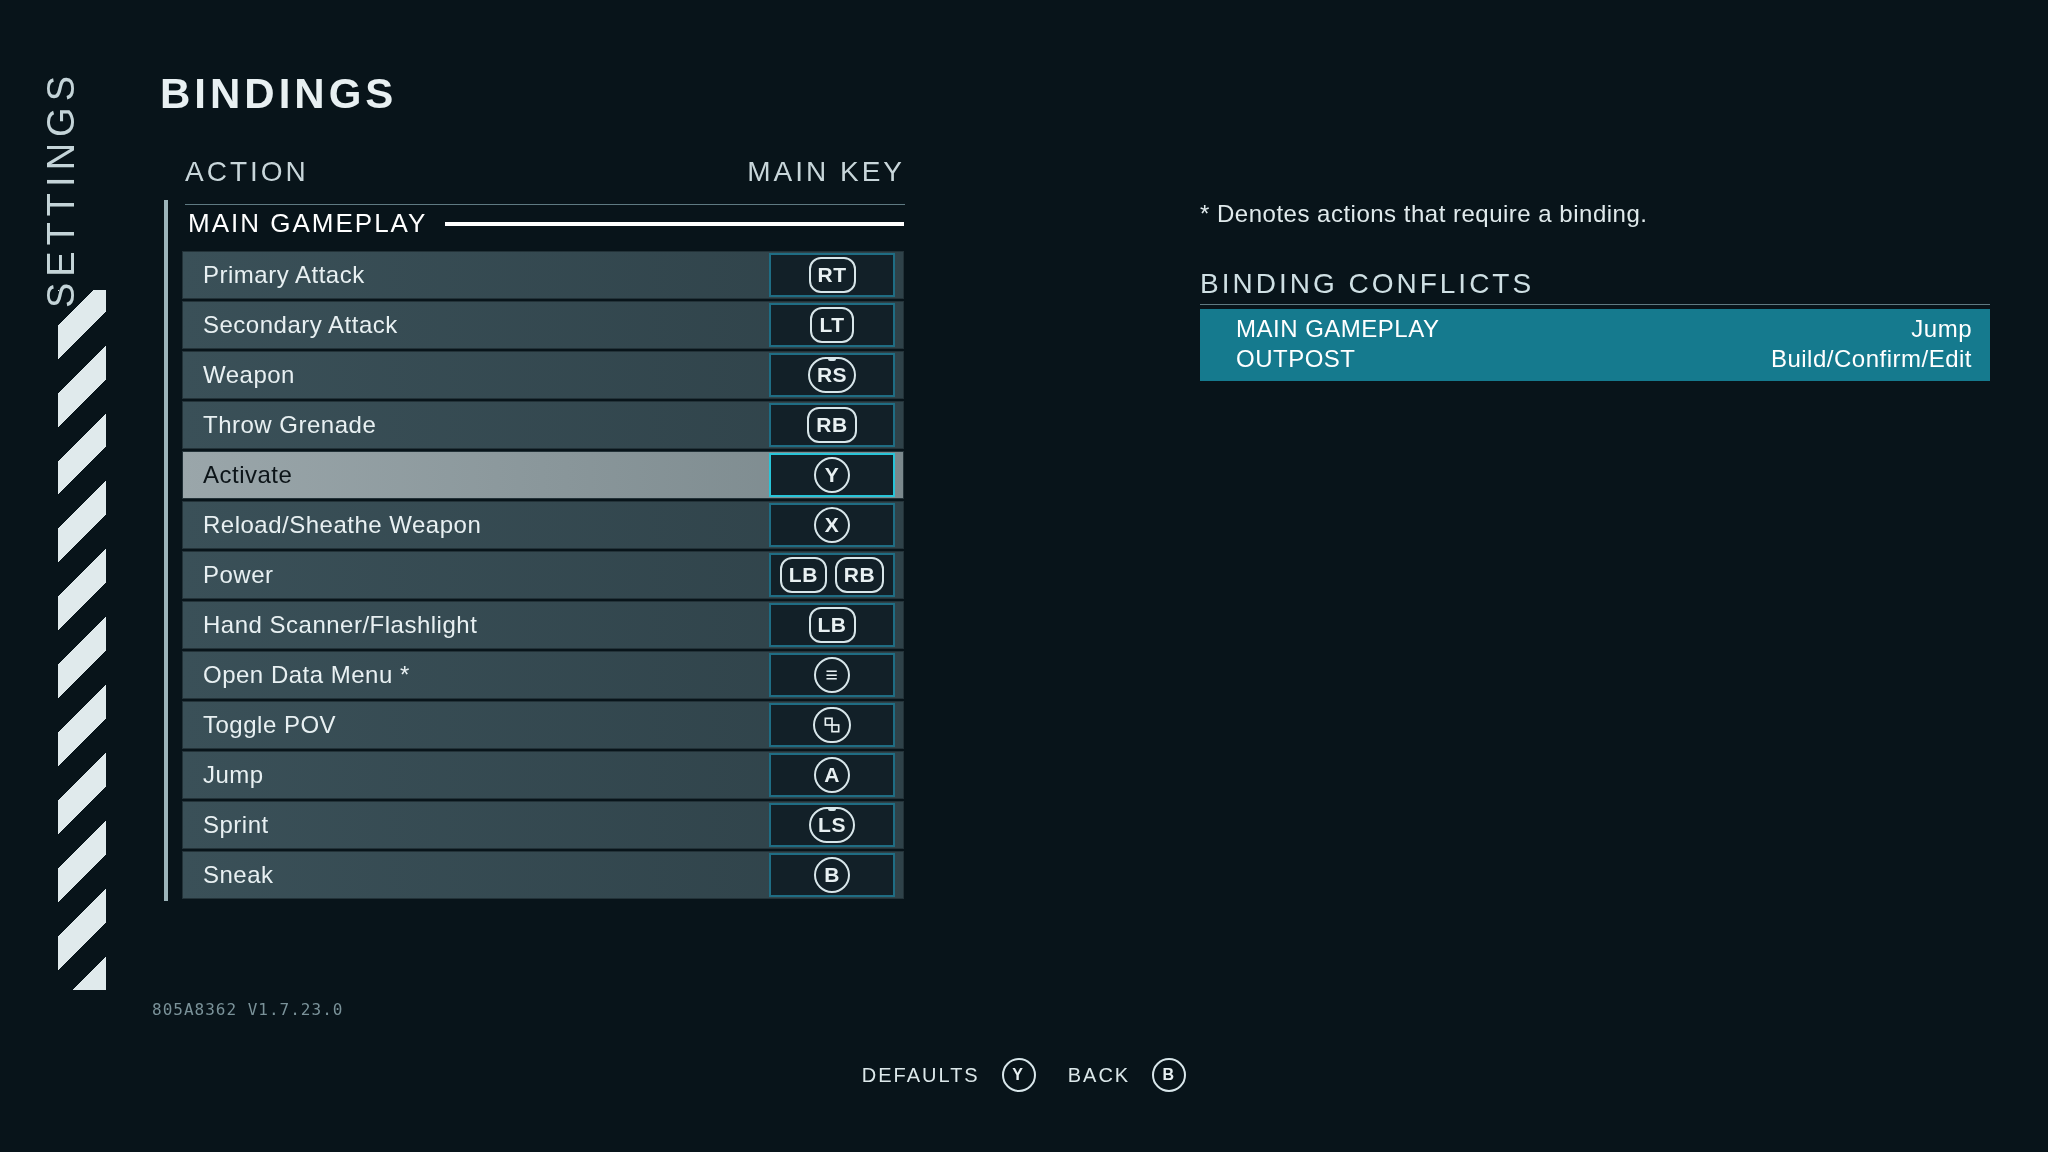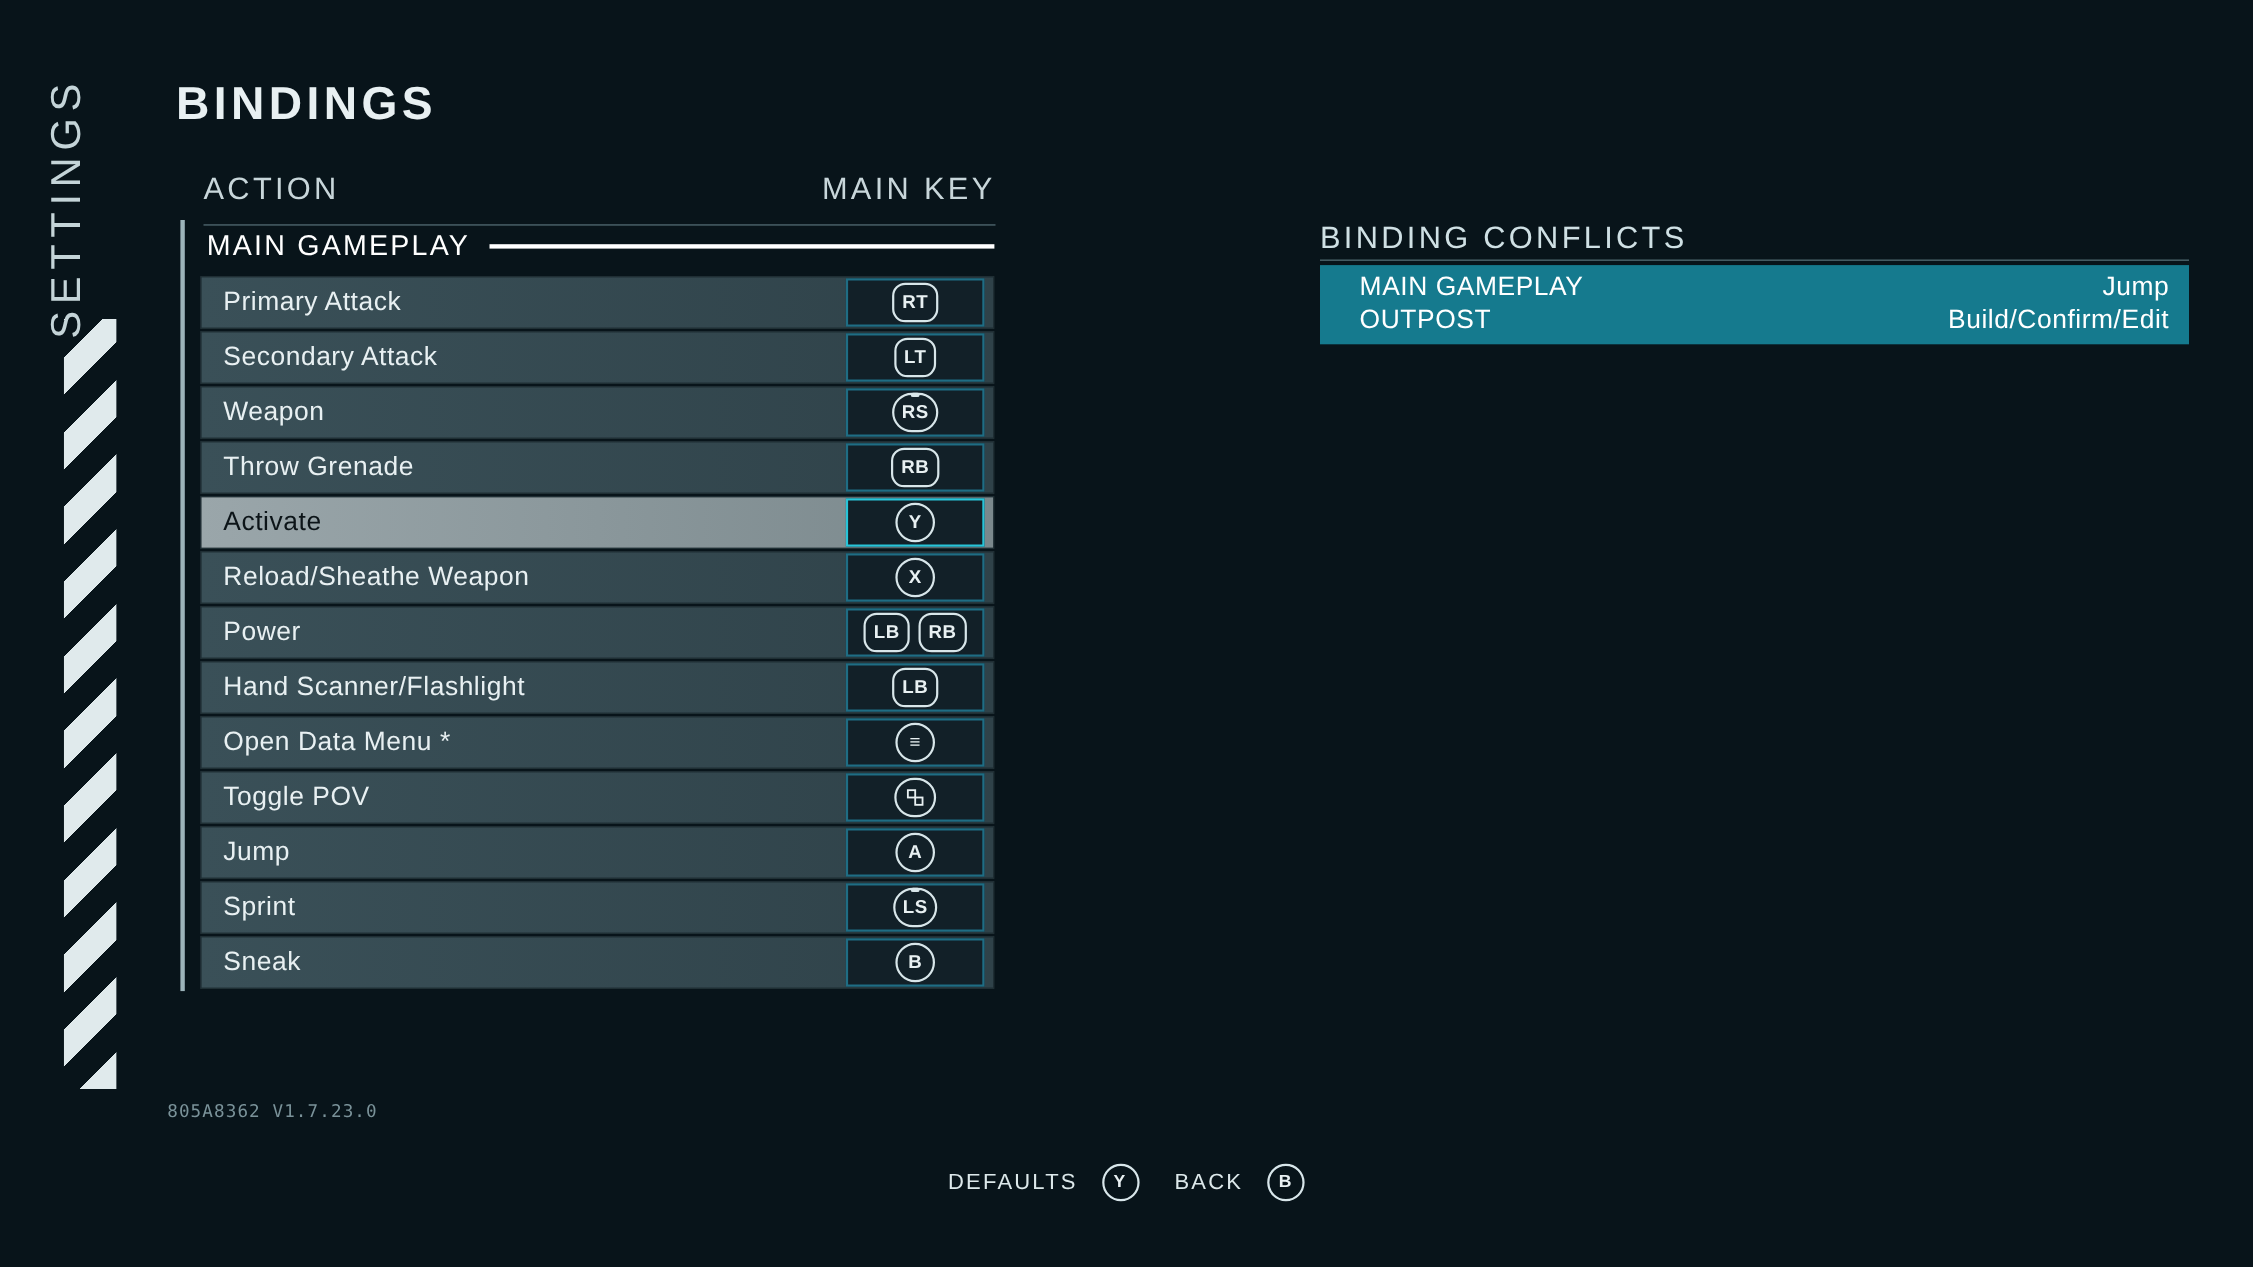--- a/index.html
+++ b/index.html
@@ -131,21 +131,21 @@
 
   .glyph {
     display: inline-flex;
     align-items: center;
     justify-content: center;
     min-width: 36px;
     height: 36px;
     border: 2px solid #d8e6ea;
     border-radius: 18px;
     color: #e8f0f2;
-    font-size: 17px;
+    font-size: 21px;
     font-weight: 600;
     padding: 0 7px;
     position: relative;
   }
   .glyph.pill { border-radius: 12px; }
   .glyph.click::after {
     content: '';
     position: absolute;
     top: -2px;
     left: 50%;
@@ -322,20 +322,21 @@
       <div class="row">
         <div class="action">Sneak</div>
         <div class="keybox">
           <span class="glyph">B</span>
         </div>
       </div>
     </div>
 </div>
 
 <div class="right-panel">
+  <div class="note">* Denotes actions that require a binding.</div>
   <div class="conflicts-header">BINDING CONFLICTS</div>
   <div class="conflict-row">
     <div class="conflict-line">
       <span>MAIN GAMEPLAY</span>
       <span>Jump</span>
     </div>
     <div class="conflict-line">
       <span>OUTPOST</span>
       <span>Build/Confirm/Edit</span>
     </div>

